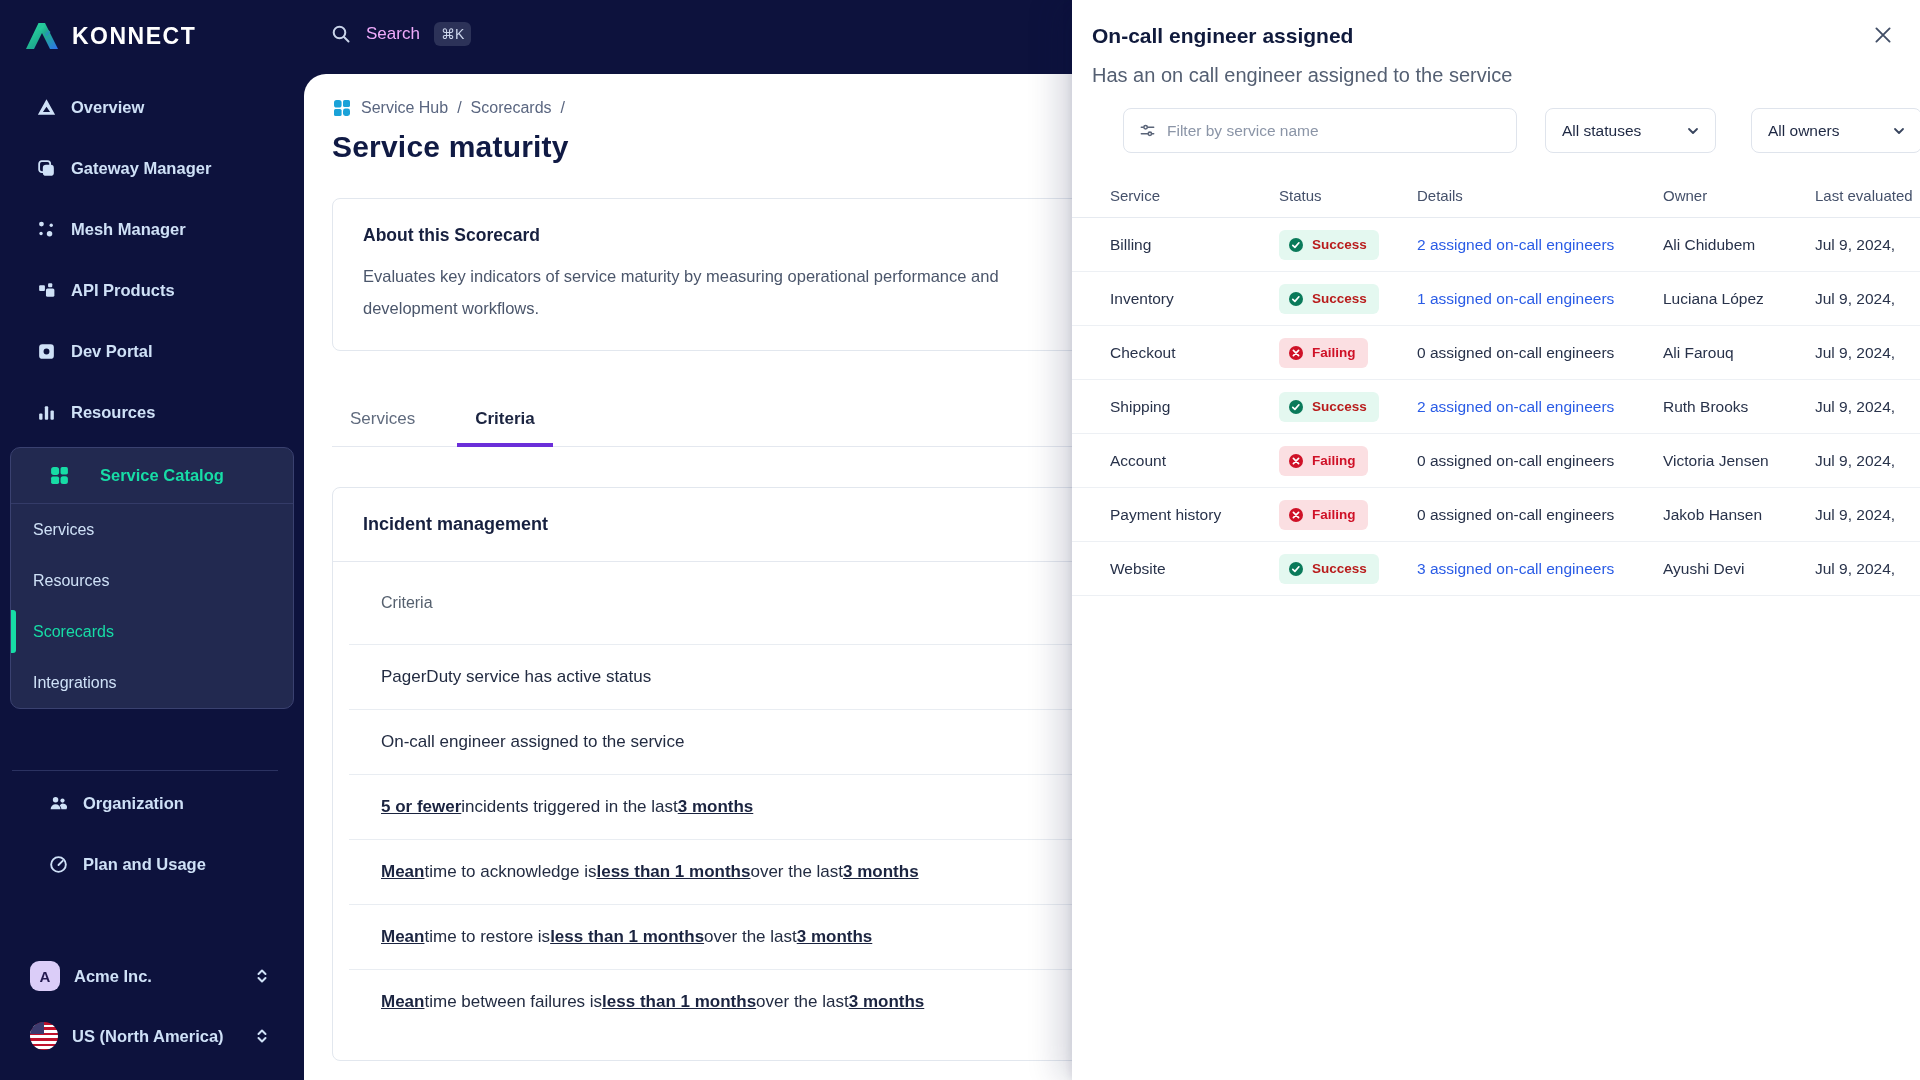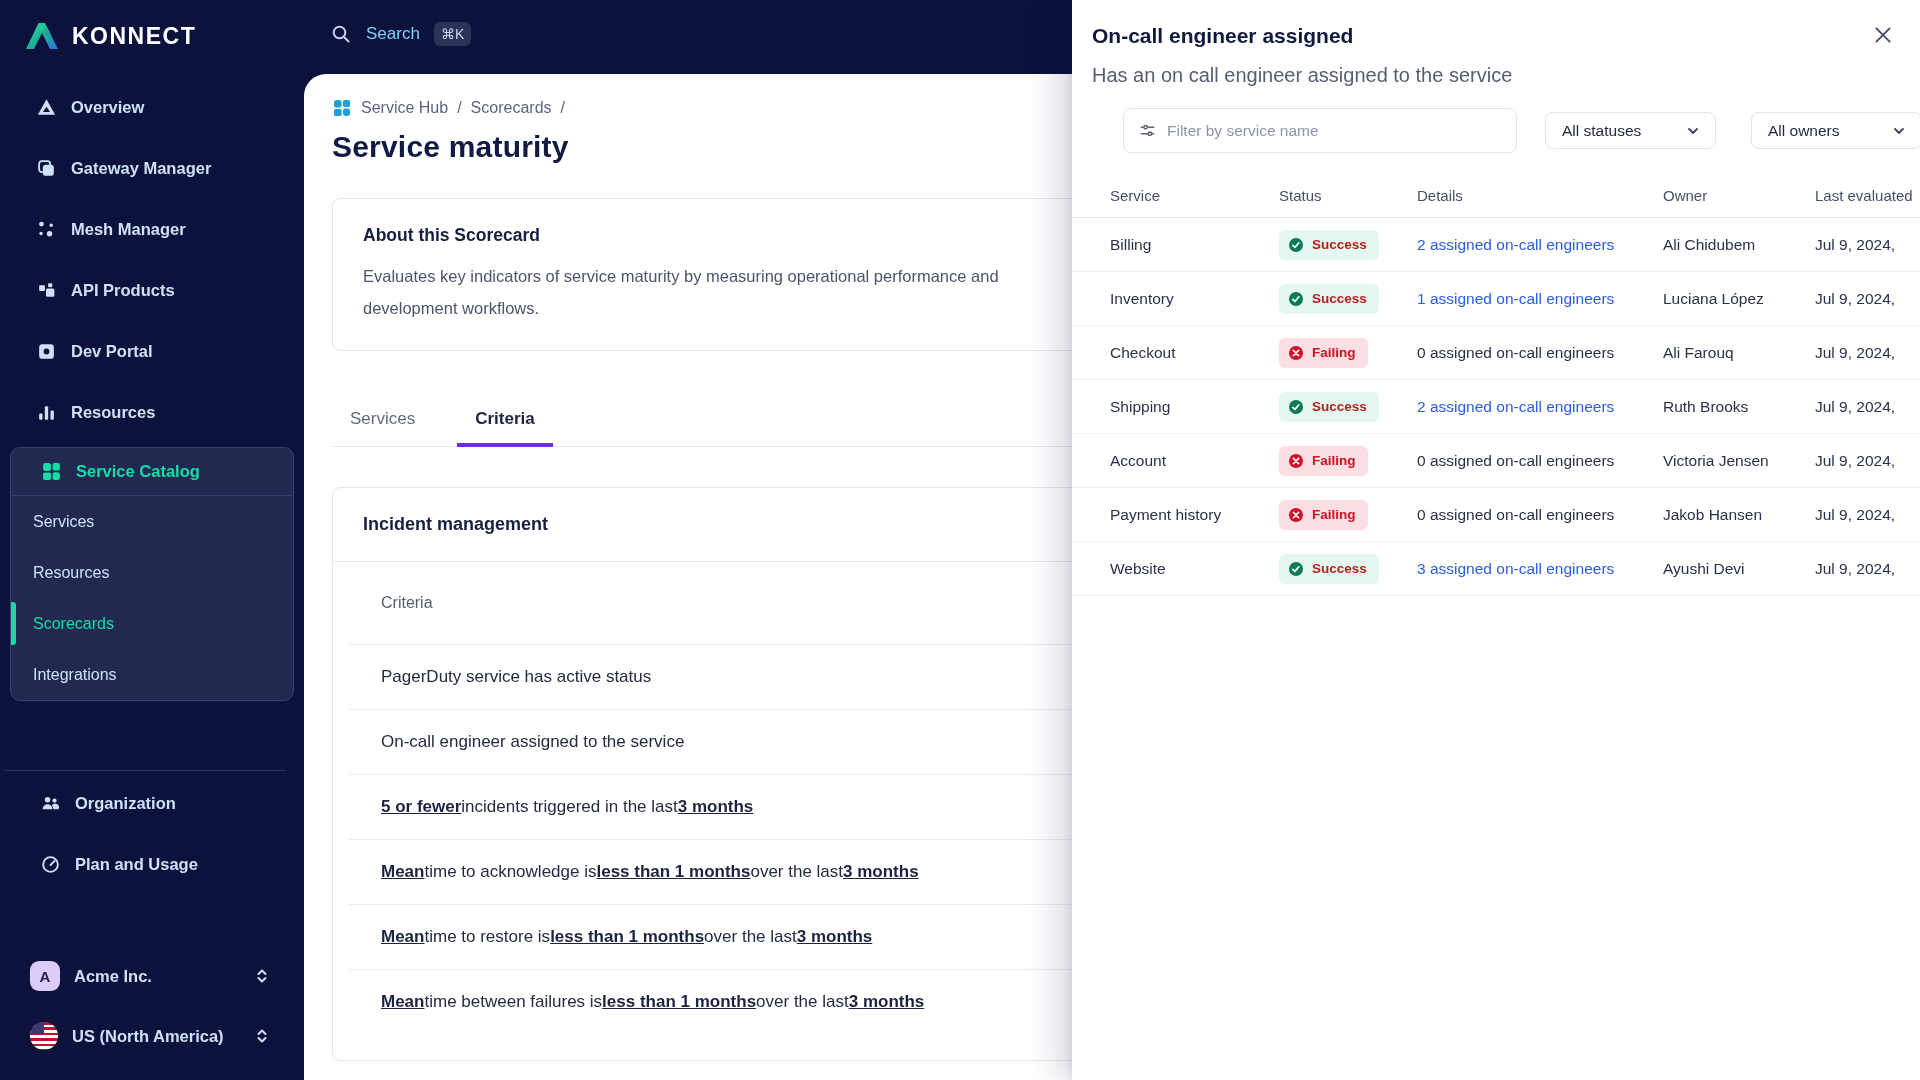--- a/index.html
+++ b/index.html
@@ -18,44 +18,44 @@
   .logo { position: absolute; top: 16px; left: 22px; display: flex; align-items: center; gap: 10px; }
   .logo-mark { width: 40px; height: 40px; }
   .logo-text { color: #ffffff; font-size: 23px; font-weight: 800; letter-spacing: 1.5px; }
 
   .nav-main { position: absolute; top: 77px; left: 0; right: 0; }
   .nav-item { display: flex; align-items: center; height: 61px; padding-left: 36px; gap: 14px; cursor: pointer; color: #cfe1f7; }
   .nav-item .icon { width: 21px; height: 21px; color: #cfe1f7; }
   .nav-label { font-size: 16.5px; font-weight: 600; color: #cfe1f7; }
 
   .catalog-box { position: absolute; top: 447px; left: 10px; width: 284px; background: #222950; border: 1px solid #3a4170; border-radius: 10px; overflow: hidden; }
-  .catalog-head { display: flex; align-items: center; height: 48px; padding-left: 30px; gap: 14px; cursor: pointer; border-bottom: 1px solid #343b68; }
+  .catalog-head { display: flex; align-items: center; height: 56px; padding-left: 38px; gap: 30px; cursor: pointer; border-bottom: 1px solid #343b68; }
   .catalog-head .icon { width: 21px; height: 21px; color: #17dca6; }
   .catalog-head .nav-label { color: #17dca6; }
   .sub-item { position: relative; display: flex; align-items: center; height: 51px; padding-left: 22px; font-size: 16px; color: #cfe1f7; cursor: pointer; }
   .sub-item.active { color: #17dca6; }
   .sub-item.active::before { content: ""; position: absolute; left: 0; top: 4px; bottom: 4px; width: 5px; background: #17dca6; border-radius: 0 3px 3px 0; }
 
   .nav-footer { position: absolute; top: 770px; left: 0; right: 0; border-top: 1px solid #2b3261; padding-top: 2px; }
-  .nav-footer { margin: 0 4px; }
+  .nav-footer { margin: 0 12px; }
   .nav-footer .nav-item { height: 61px; }
 
   .switchers { position: absolute; bottom: 14px; left: 0; right: 0; }
   .switch-row { display: flex; align-items: center; height: 60px; padding: 0 20px 0 30px; gap: 14px; cursor: pointer; }
   .switch-label { flex: 1; font-size: 16.5px; font-weight: 700; color: #cfe1f7; }
   .avatar { width: 30px; height: 30px; border-radius: 9px; background: #dbcdf8; color: #241a4f; font-size: 15px; font-weight: 700; display: flex; align-items: center; justify-content: center; }
   .flag { width: 28px; height: 28px; border-radius: 50%; overflow: hidden; position: relative;
           background: repeating-linear-gradient(180deg, #c0122c 0 2.7px, #ffffff 2.7px 5.4px); }
   .flag::before { content: ""; position: absolute; left: 0; top: 0; width: 14px; height: 12px; background: #3c3b6e; }
   .updown { width: 16px; height: 16px; color: #cfe1f7; }
 
   
   .topsearch { position: absolute; left: 330px; top: 22px; display: flex; align-items: center; gap: 14px; z-index: 1; cursor: pointer; }
   .topsearch .icon { width: 22px; height: 22px; color: #c9d4ea; }
-  .search-text { color: #7dd3fc; font-size: 17px; }
+  .search-text { color: #f0abfc; font-size: 17px; }
   .kbd { background: #2c3258; color: #cdd6ec; font-size: 14px; border-radius: 6px; padding: 4px 7px; }
 
   
   .main-card { position: absolute; left: 304px; top: 74px; width: 1616px; height: 1006px; background: #ffffff; border-top-left-radius: 22px; z-index: 1; padding: 24px 0 0 28px; }
   .breadcrumb { display: flex; align-items: center; gap: 9px; font-size: 16px; color: #5a6680; }
   .breadcrumb .icon { width: 20px; height: 20px; color: #1aa2d8; }
   .crumb-link { color: #5a6680; cursor: pointer; }
   .page-title { margin-top: 12px; font-size: 30px; font-weight: 700; color: #101a44; letter-spacing: 0.2px; }
 
   .about-card { margin-top: 34px; width: 1520px; border: 1px solid #e2e7ee; border-radius: 8px; padding: 26px 30px; }
@@ -78,21 +78,21 @@
            box-shadow: -14px 0 30px rgba(13,18,60,0.16), -2px 0 8px rgba(13,18,60,0.08); overflow: hidden; }
   .panel-title { position: absolute; top: 24px; left: 20px; font-size: 21px; font-weight: 700; color: #101a3c; }
   .panel-sub { position: absolute; top: 64px; left: 20px; font-size: 20px; color: #545f72; }
   .panel-close { position: absolute; top: 24px; right: 26px; width: 22px; height: 22px; color: #414e66; cursor: pointer; background: none; border: none; }
 
   .filter-row { position: absolute; top: 108px; left: 20px; display: flex; align-items: center; padding-left: 31px; }
   .filter-input { width: 394px; height: 45px; border: 1px solid #dfe4ec; border-radius: 8px; display: flex; align-items: center; padding: 0 14px; gap: 10px; }
   .filter-input .icon { width: 19px; height: 19px; color: #5a6478; }
   .filter-input input { border: none; outline: none; flex: 1; font-size: 15.5px; font-family: inherit; color: #1d2742; }
   .filter-input input::placeholder { color: #8b95a7; }
-  .select { height: 37px; border: 1px solid #dfe4ec; border-radius: 8px; display: flex; align-items: center; justify-content: space-between; padding: 0 14px 0 16px; font-size: 15.5px; color: #1d2742; cursor: pointer; }
+  .select { height: 45px; border: 1px solid #dfe4ec; border-radius: 8px; display: flex; align-items: center; justify-content: space-between; padding: 0 14px 0 16px; font-size: 15.5px; color: #1d2742; cursor: pointer; }
   .select .icon { width: 16px; height: 16px; color: #39455e; }
   .sel-status { width: 171px; margin-left: 28px; }
   .sel-owner { width: 171px; margin-left: 35px; }
 
   .ptable { position: absolute; top: 174px; left: 0; width: 970px; }
   .t-head, .t-row { display: grid; grid-template-columns: 207px 138px 246px 152px 227px; align-items: center; }
   .t-head { height: 44px; border-bottom: 1px solid #e6eaf0; }
   .t-head > div { font-size: 15px; font-weight: 500; color: #44506a; white-space: nowrap; }
   .t-row { height: 54px; border-bottom: 1px solid #edf0f4; }
   .t-head > div:first-child, .t-row > div:first-child { padding-left: 38px; }

